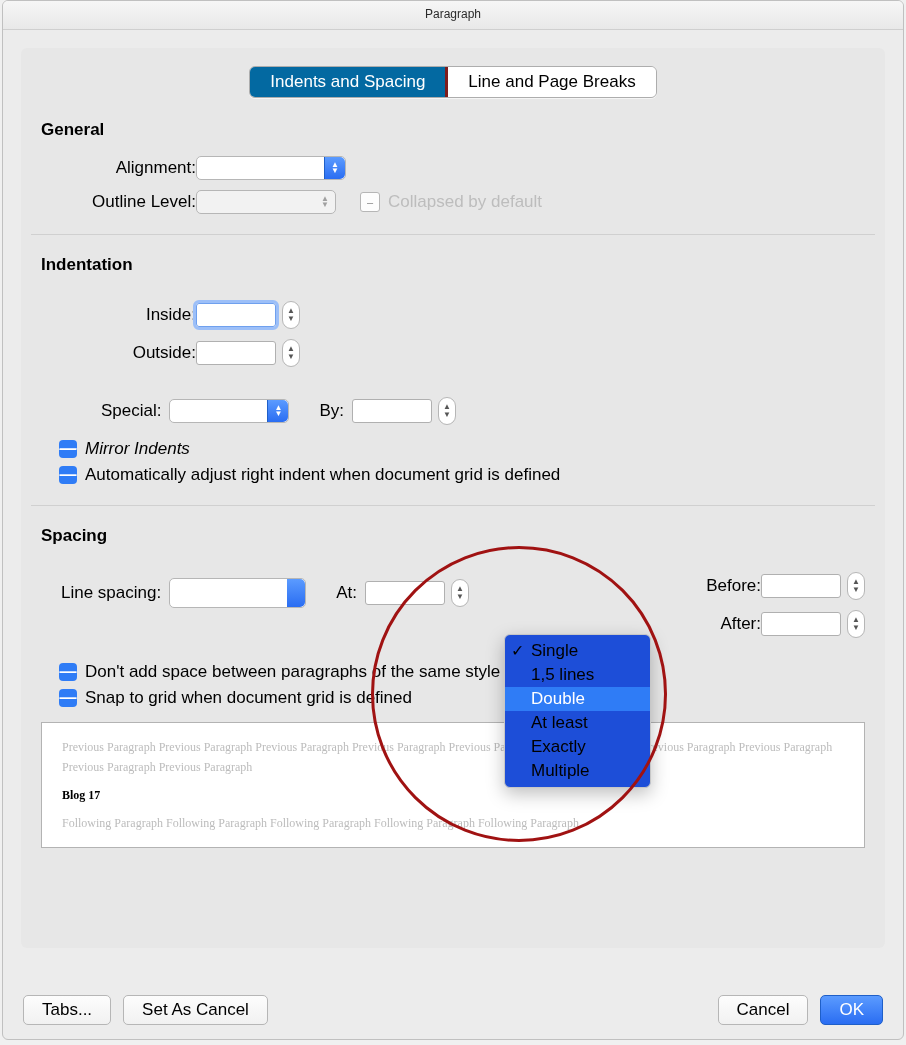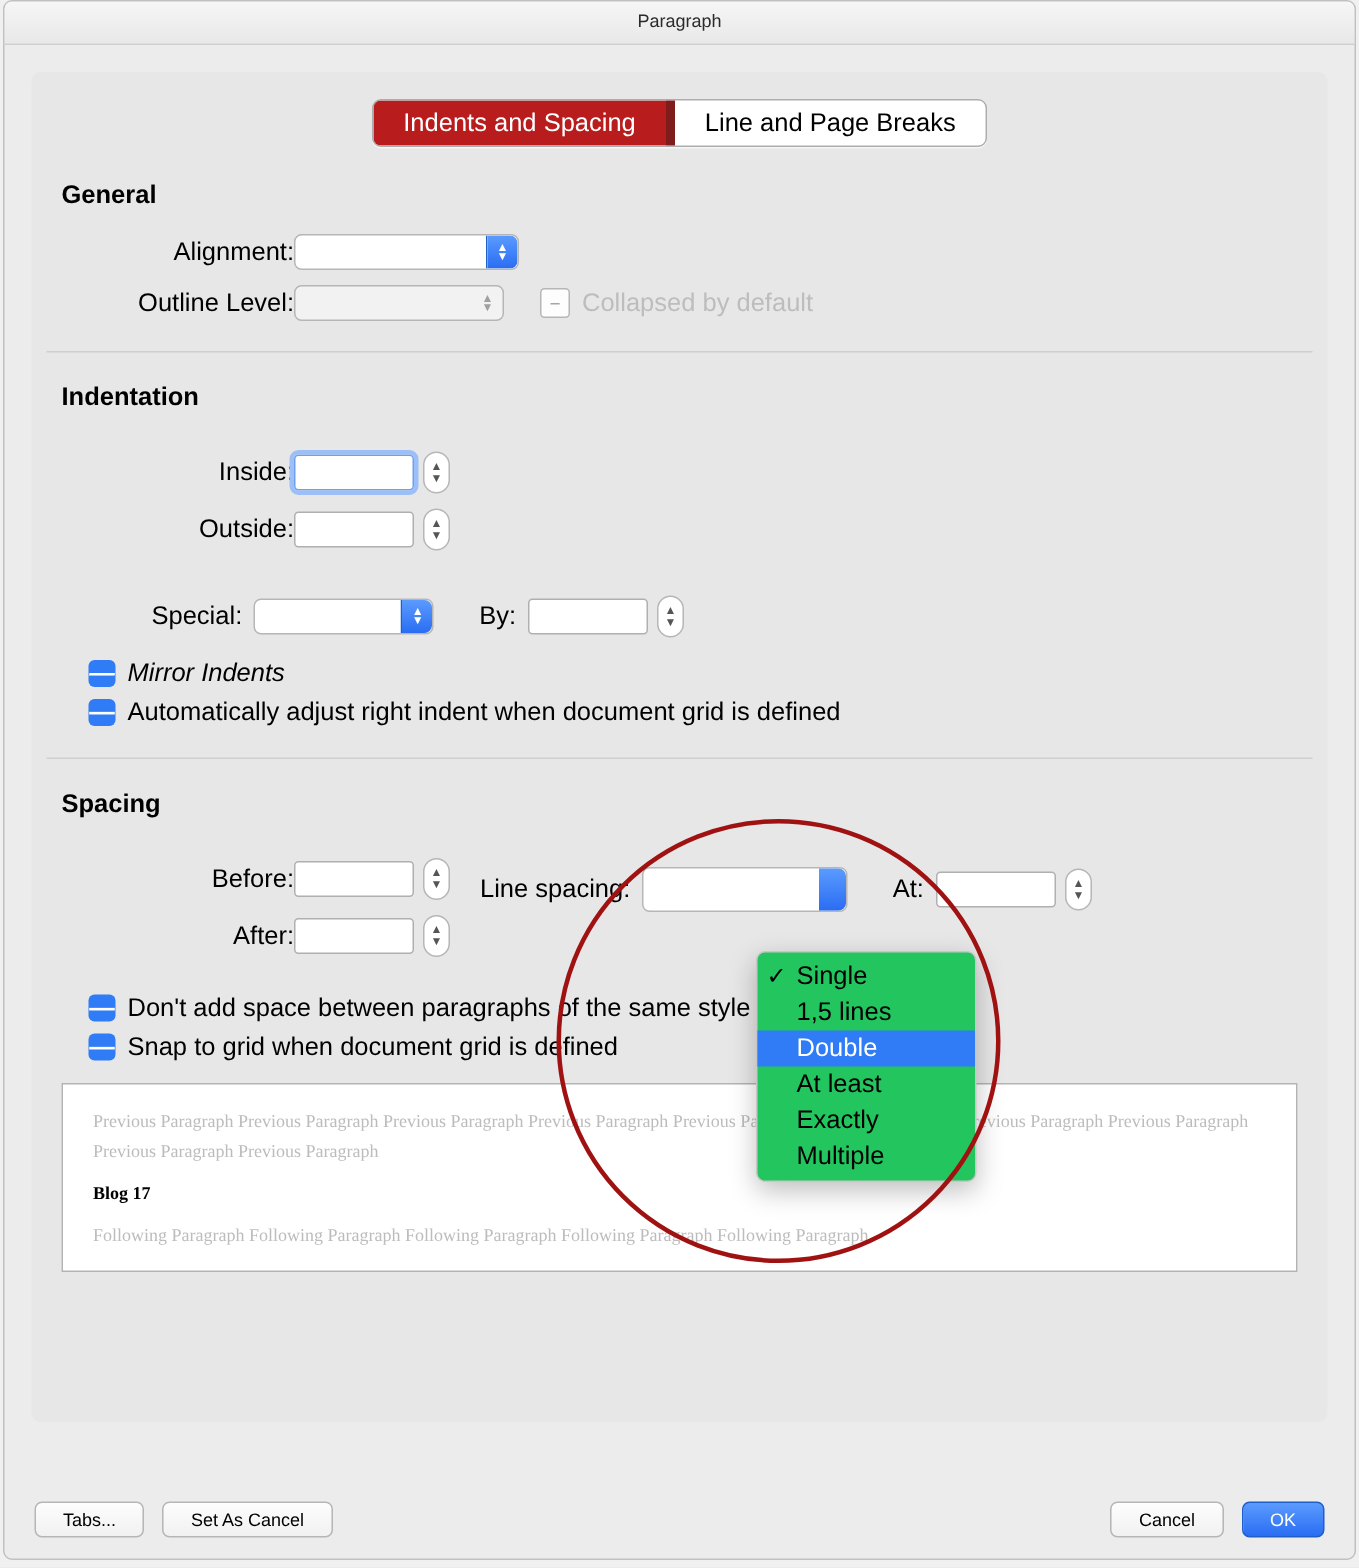--- a/index.html
+++ b/index.html
@@ -3,21 +3,21 @@
 <meta charset="utf-8">
 <style>
   html,body{margin:0;padding:0;font-family:-apple-system,"Helvetica Neue",Arial,sans-serif;font-size:15px;color:#000;}
   body{background:#f0f0f0;width:906px;height:1045px;overflow:hidden;}
   .window{width:900px;height:1038px;margin:0 auto;background:#ececec;border:1px solid #c0c0c0;border-radius:6px;overflow:hidden;position:relative;}
   .titlebar{background:linear-gradient(#f6f6f6,#e8e8e8);border-bottom:1px solid #cfcfcf;text-align:center;padding:6px 0 8px;font-size:12px;color:#2b2b2b;}
   .inner{background:#e7e7e7;margin:18px;border-radius:6px;padding:18px 20px 20px;height:900px;box-sizing:border-box;position:relative;}
   .seg{display:flex;justify-content:center;margin-bottom:22px;}
   .seg-group{display:flex;border:1px solid #adadad;border-radius:6px;overflow:hidden;box-shadow:0 1px 0 rgba(255,255,255,.6);}
   .seg-btn{padding:5px 20px;background:#fff;font-size:17px;color:#000;cursor:pointer;}
-  .seg-btn.active{background:#b91c1c;color:#fff;border-right:6px solid #7f1d1d;}
+  .seg-btn.active{background:#0369a1;color:#fff;border-right:3px solid #7f1d1d;}
   .seg-btn + .seg-btn{}
   .section-title{font-weight:bold;font-size:17px;margin:10px 0 16px;}
   .row{display:flex;align-items:center;margin:10px 0;}
   .lbl{width:155px;text-align:right;font-size:17px;}
   .combo, .combo-disabled, .combo-blue{display:inline-flex;align-items:center;background:#fff;border:1px solid #b6b6b6;border-radius:5px;height:24px;box-sizing:border-box;}
   .combo{width:150px;}
   .combo-cap{width:20px;height:100%;background:linear-gradient(#5b9bff,#2a6df2);border-left:1px solid #1f5fc8;border-radius:0 5px 5px 0;display:flex;flex-direction:column;align-items:center;justify-content:center;color:#fff;font-size:8px;line-height:6px;margin-left:auto;}
   .combo-cap::before{content:"▲";}
   .combo-cap::after{content:"▼";}
   .combo-disabled{width:140px;background:#f2f2f2;color:#a0a0a0;}
@@ -35,33 +35,33 @@
   hr.sep{border:none;border-top:1px solid #d0d0d0;margin:20px -10px;}
   .grid-row{display:flex;align-items:center;flex-wrap:wrap;}
   .chk-line{display:flex;align-items:center;margin:6px 0;}
   .chk-line span{font-size:17px;}
   .disabled{color:#bdbdbd;}
   .small-lbl{font-size:17px;margin:0 8px 0 30px;}
   
   .ls-combo{position:relative;display:inline-block;height:28px;width:135px;background:#fff;border:1px solid #b6b6b6;border-radius:5px;}
   .ls-combo .bluecap{position:absolute;right:0;top:0;bottom:0;width:18px;background:linear-gradient(#5b9bff,#2a6df2);border-radius:0 5px 5px 0;}
   
-  .dropdown{position:absolute;left:483px;top:586px;width:145px;background:#22c55e;border:1px solid #c7c7c7;border-radius:6px;box-shadow:0 6px 18px rgba(0,0,0,.25);padding:4px 0;z-index:50;}
+  .dropdown{position:absolute;left:483px;top:586px;width:145px;background:#1d4ed8;border:1px solid #c7c7c7;border-radius:6px;box-shadow:0 6px 18px rgba(0,0,0,.25);padding:4px 0;z-index:50;}
   .dd-item{padding:2px 10px 2px 26px;font-size:17px;position:relative;cursor:pointer;}
   .dd-item.check::before{content:"✓";position:absolute;left:6px;font-size:16px;}
   .dd-item.hl{background:#2f7cf6;color:#fff;}
   
   .red-circle{position:absolute;left:350px;top:498px;width:290px;height:290px;border:3px solid #a01212;border-radius:50%;z-index:60;pointer-events:none;}
   
   .preview{background:#fff;border:1px solid #b3b3b3;margin-top:14px;padding:14px 20px;}
   .preview .ghost{color:#bcbcbc;font-family:"Times New Roman",serif;font-size:12px;line-height:1.7;}
   .preview .cur{font-family:"Times New Roman",serif;font-size:12px;font-weight:bold;margin:10px 0;}
   
   .footer{position:absolute;left:0;right:0;bottom:14px;display:flex;align-items:center;padding:0 20px;}
-  .btn{background:linear-gradient(#fdfdfd,#f1f1f1);border:1px solid #b6b6b6;border-radius:5px;padding:4px 18px;font-size:12px;cursor:pointer;margin-top:36px;}
+  .btn{background:linear-gradient(#fdfdfd,#f1f1f1);border:1px solid #b6b6b6;border-radius:5px;padding:4px 18px;font-size:17px;cursor:pointer;margin-top:36px;}
   .btn + .btn{margin-left:12px;}
   .btn.primary{background:linear-gradient(#5b9bff,#2a6df2);color:#fff;border-color:#1f5fc8;}
   .spacer{flex:1;}
 </style>
 </head>
 <body>
 
 <div class="window">
   <div class="titlebar">Paragraph</div>
 
@@ -130,40 +130,40 @@
     <div class="chk-line" style="margin-left:18px;">
       <span class="chk-blue"></span>
       <span>Automatically adjust right indent when document grid is defined</span>
     </div>
 
     <hr class="sep">
 
     <div class="section-title">Spacing</div>
 
     <div class="grid-row" style="align-items:flex-start;">
-      <div>
-        <div class="row">
-          <div class="lbl">Before:</div>
-          <input class="txtin" value="" style="">
-          <span class="stepper"></span>
-        </div>
-        <div class="row">
-          <div class="lbl">After:</div>
-          <input class="txtin" value="" style="">
-          <span class="stepper"></span>
-        </div>
-      </div>
       <div style="flex:1;display:flex;align-items:center;padding-top:16px;padding-left:20px;">
         <span style="font-size:17px;">Line spacing:</span>
         <div class="ls-combo" style="margin-left:8px;">
           <div class="bluecap"></div>
         </div>
         <span class="small-lbl">At:</span>
         <input class="txtin" value="" style="">
         <span class="stepper"></span>
+      </div>
+      <div>
+        <div class="row">
+          <div class="lbl">Before:</div>
+          <input class="txtin" value="" style="">
+          <span class="stepper"></span>
+        </div>
+        <div class="row">
+          <div class="lbl">After:</div>
+          <input class="txtin" value="" style="">
+          <span class="stepper"></span>
+        </div>
       </div>
     </div>
 
     <div class="chk-line" style="margin-top:14px;margin-left:18px;">
       <span class="chk-blue"></span>
       <span>Don't add space between paragraphs of the same style</span>
     </div>
     <div class="chk-line" style="margin-left:18px;">
       <span class="chk-blue"></span>
       <span>Snap to grid when document grid is defined</span>

